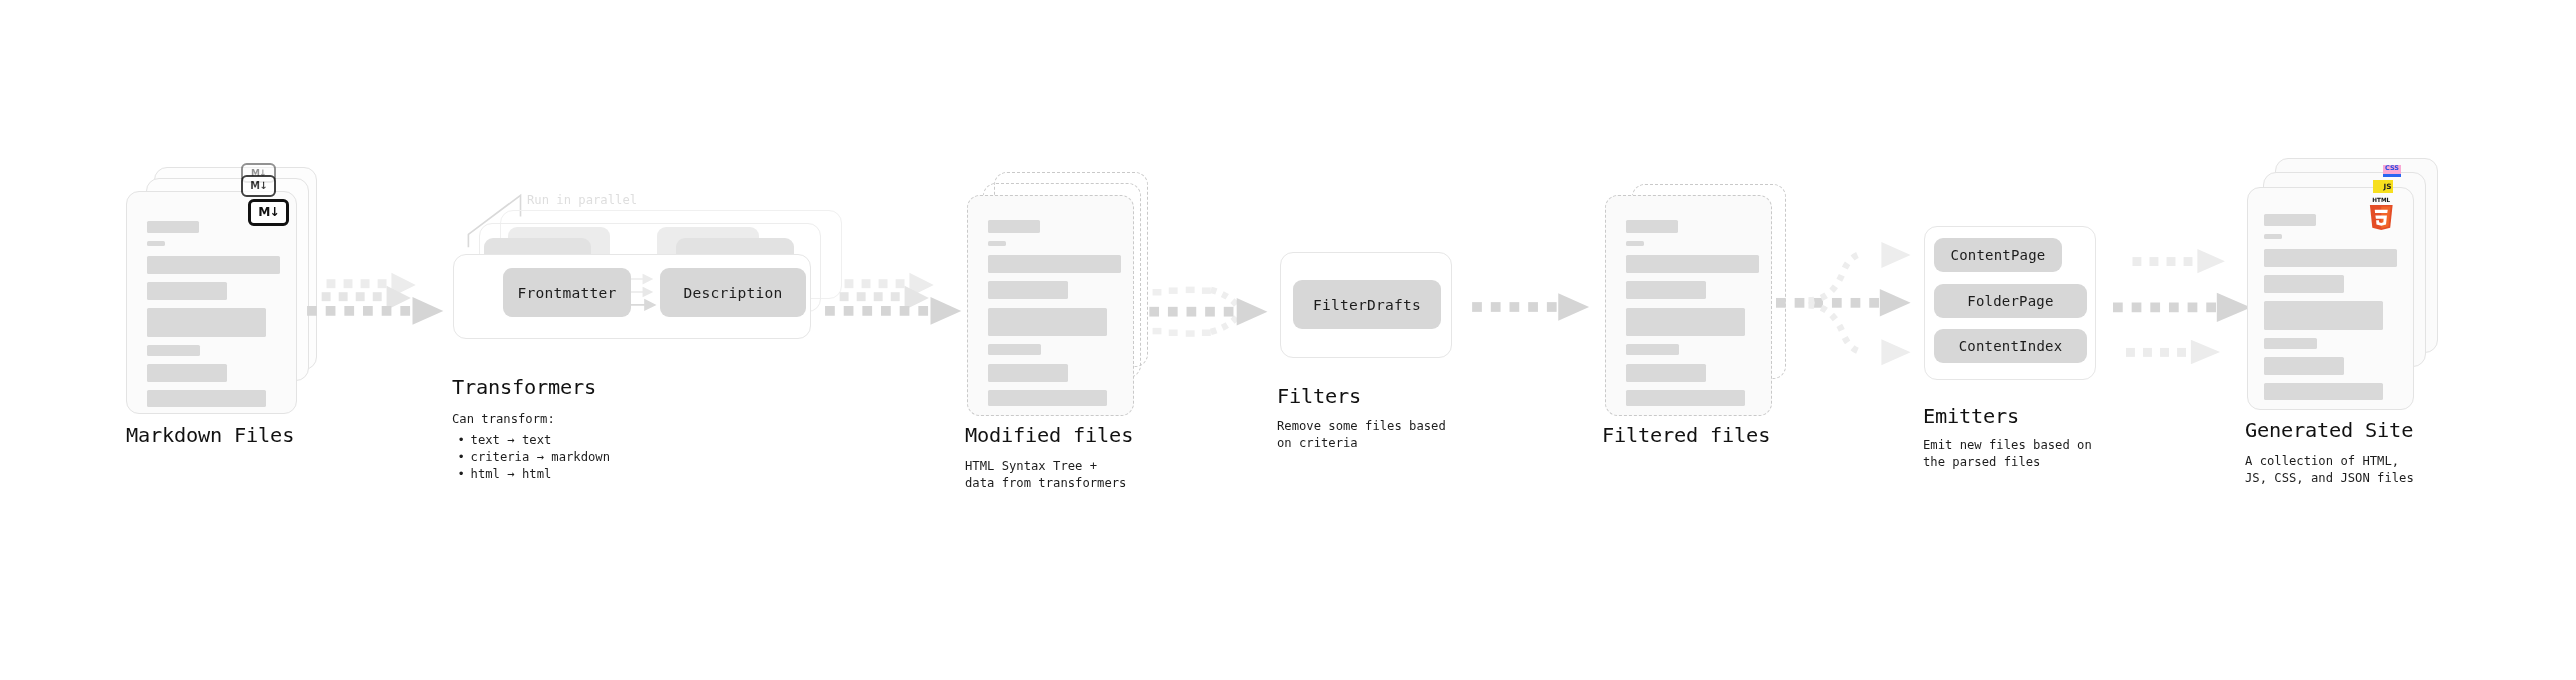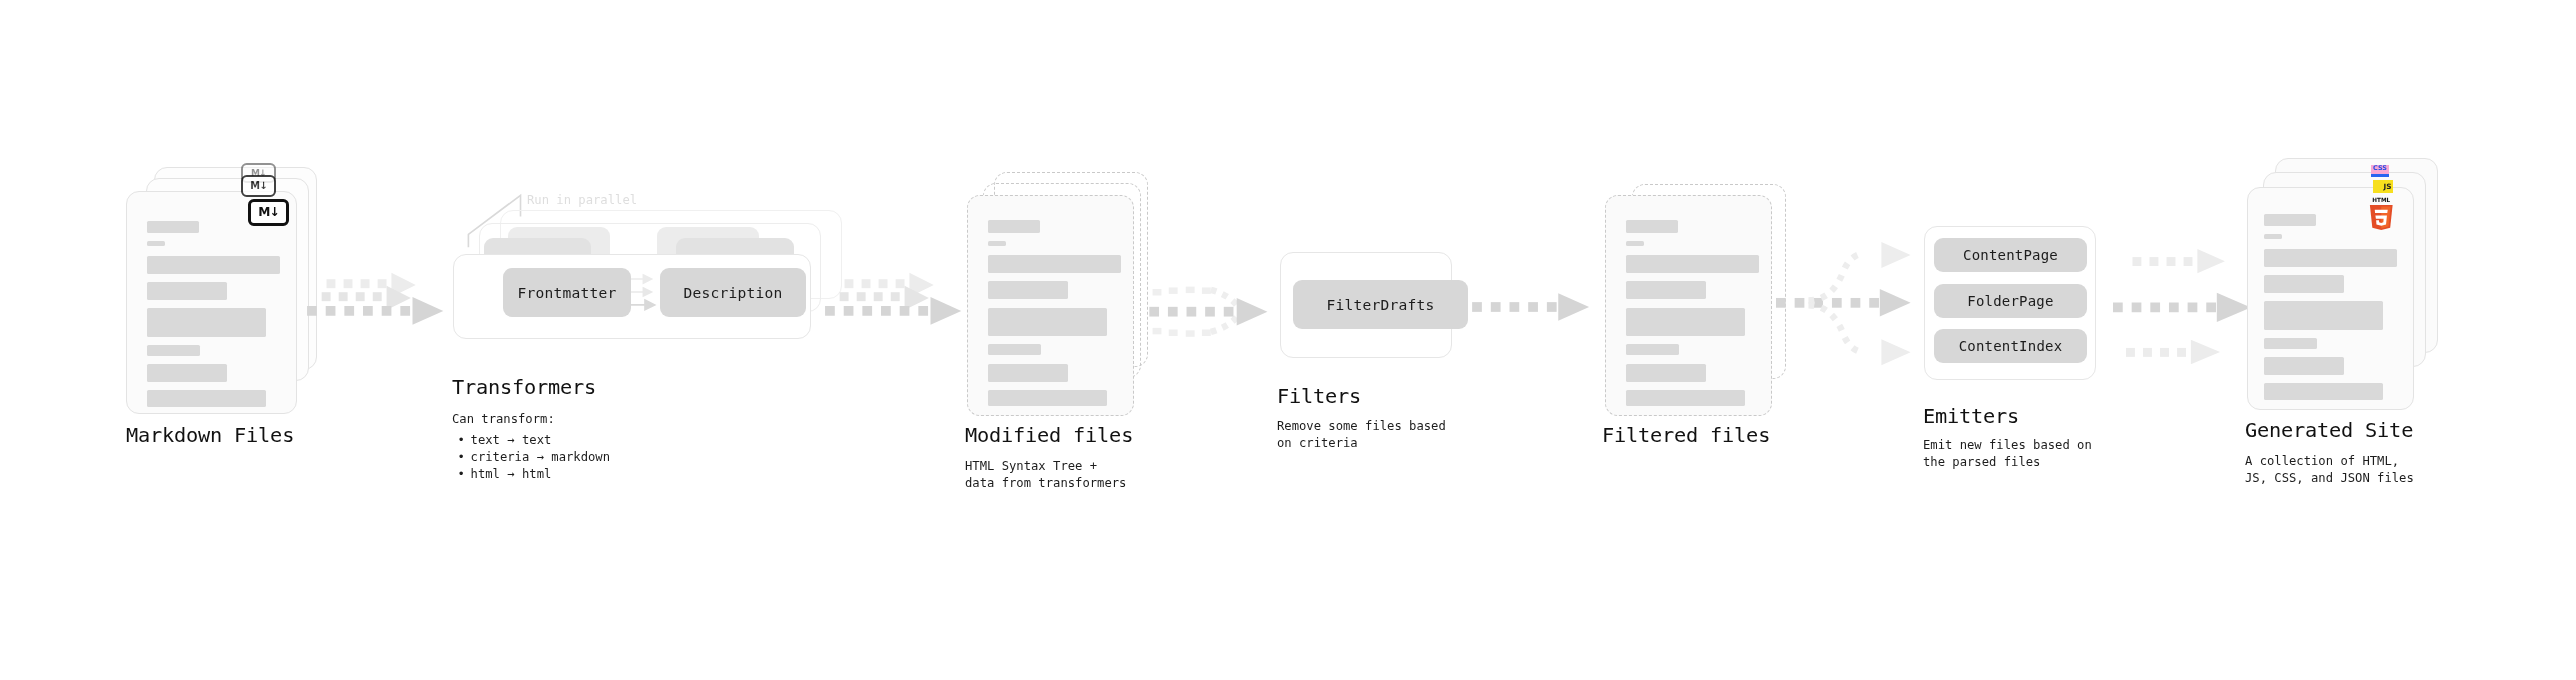--- a/index.html
+++ b/index.html
@@ -39,20 +39,21 @@
     font-family:"DejaVu Sans","Liberation Sans",sans-serif;
     font-weight:bold;color:#111;
     letter-spacing:-0.8px;
     line-height:1;
   }
   .css-badge{
     position:absolute;background:#f9a8d4;color:#264de4;
     font-family:"DejaVu Sans","Liberation Sans",sans-serif;
     font-weight:bold;font-size:6.5px;line-height:7.3px;text-align:center;
     border-bottom:3.3px solid #2965f1;
+    margin-left:12px;
   }
   .js-badge{
     position:absolute;background:#f7df1e;color:#222;
     font-family:"DejaVu Sans","Liberation Sans",sans-serif;
     font-weight:bold;font-size:7.3px;line-height:13px;text-align:right;
     padding-right:1px;box-sizing:border-box;
   }
   .html5-badge{position:absolute;}
 
   
@@ -286,21 +287,21 @@
         <rect x="33" y="48" width="12" height="12"></rect>
       <rect x="56" y="48" width="12" height="12"></rect>
         <rect x="79" y="48" width="12" height="12"></rect>
       <rect x="102" y="48" width="12" height="12"></rect>
       <polygon points="118,37 156,54 118,71"></polygon>
     </g>
   </svg>
 
   <div class="node">
     <div class="procbox" style="left:1280px;top:252px;width:172px;height:106px;"></div>
-    <div class="pill" style="left:1293px;top:280px;width:175px;height:49px;">FilterDrafts</div>
+    <div class="pill" style="left:1293px;top:280px;width:148px;height:49px;">FilterDrafts</div>
     <div class="title" style="left:1277px;top:384px;">Filters</div>
     <div class="subtitle" style="left:1277px;top:418px;">Remove some files based
 on criteria</div>
   </div>
 
   <svg class="node" style="left:1472px;top:294px;" width="114" height="32.5" viewBox="0 0 140 40">
     <g fill="#d5d5d5">
       <rect x="0" y="10" width="12" height="12"></rect>
         <rect x="23" y="10" width="12" height="12"></rect>
       <rect x="46" y="10" width="12" height="12"></rect>
@@ -338,21 +339,21 @@
       <polygon points="128,74 166,91 128,108"></polygon>
     </g>
     <path d="M 40 88 Q 70 88 84 50 Q 92 32 108 30" stroke="#ededed" stroke-width="8" fill="none" stroke-dasharray="7 9"></path>
     <path d="M 40 94 Q 70 94 84 132 Q 92 150 108 152" stroke="#ededed" stroke-width="8" fill="none" stroke-dasharray="7 9"></path>
     <polygon points="130,16 166,32 130,48" fill="#ededed"></polygon>
     <polygon points="130,136 166,152 130,168" fill="#ededed"></polygon>
   </svg>
 
   <div class="node">
     <div class="procbox" style="left:1924px;top:226px;width:172px;height:154px;"></div>
-    <div class="pill" style="left:1934px;top:238px;width:153px;height:34px;font-size:14px;">ContentPage</div>
+    <div class="pill" style="left:1934px;top:238px;width:128px;height:34px;font-size:14px;">ContentPage</div>
     <div class="pill" style="left:1934px;top:284px;width:153px;height:34px;font-size:14px;">FolderPage</div>
     <div class="pill" style="left:1934px;top:329px;width:153px;height:34px;font-size:14px;">ContentIndex</div>
     <div class="title" style="left:1923px;top:404px;">Emitters</div>
     <div class="subtitle" style="left:1923px;top:437px;">Emit new files based on
 the parsed files</div>
   </div>
 
   <svg class="node" style="left:2113px;top:236px;" width="146" height="146" viewBox="0 0 180 180">
     <g fill="#ececec">
       <rect x="24" y="26" width="11" height="11"></rect>

